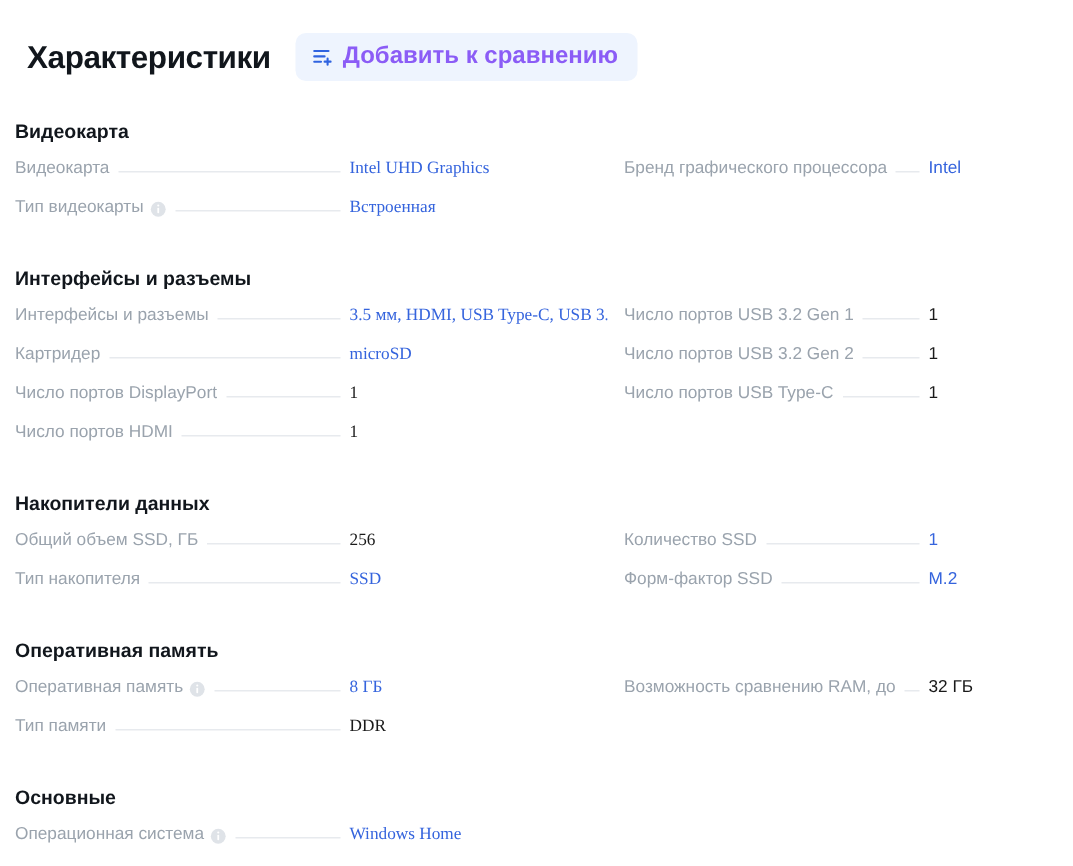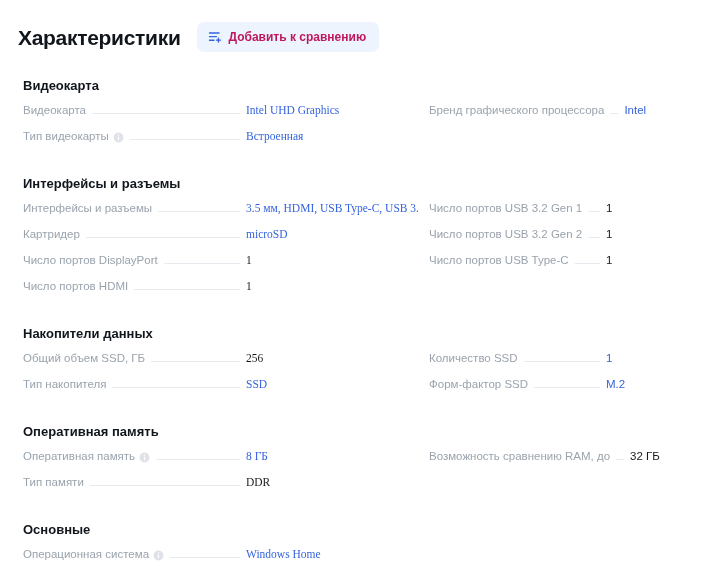--- a/index.html
+++ b/index.html
@@ -43,36 +43,36 @@
     align-items: center;
     gap: 7px;
     background: #eef4fe;
     border: none;
     border-radius: 7px;
     padding: 8px 13px 8px 11px;
     cursor: pointer;
     font-family: inherit;
   }
   .compare-btn .label {
-    font-size: 12px;
+    font-size: 16px;
     font-weight: bold;
-    color: #be185d;
+    color: #8b5cf6;
     white-space: nowrap;
     line-height: 1;
   }
   .compare-icon {
     display: inline-block;
     width: 14px;
     height: 14px;
     flex: none;
   }
 
   
   .section {
-    padding: 0 23px;
+    padding: 0 10px;
     margin-bottom: 20px;
   }
   .section-title {
     font-size: 13px;
     font-weight: bold;
     color: #11161c;
     margin-bottom: 11px;
   }
   .rows {
     display: grid;

